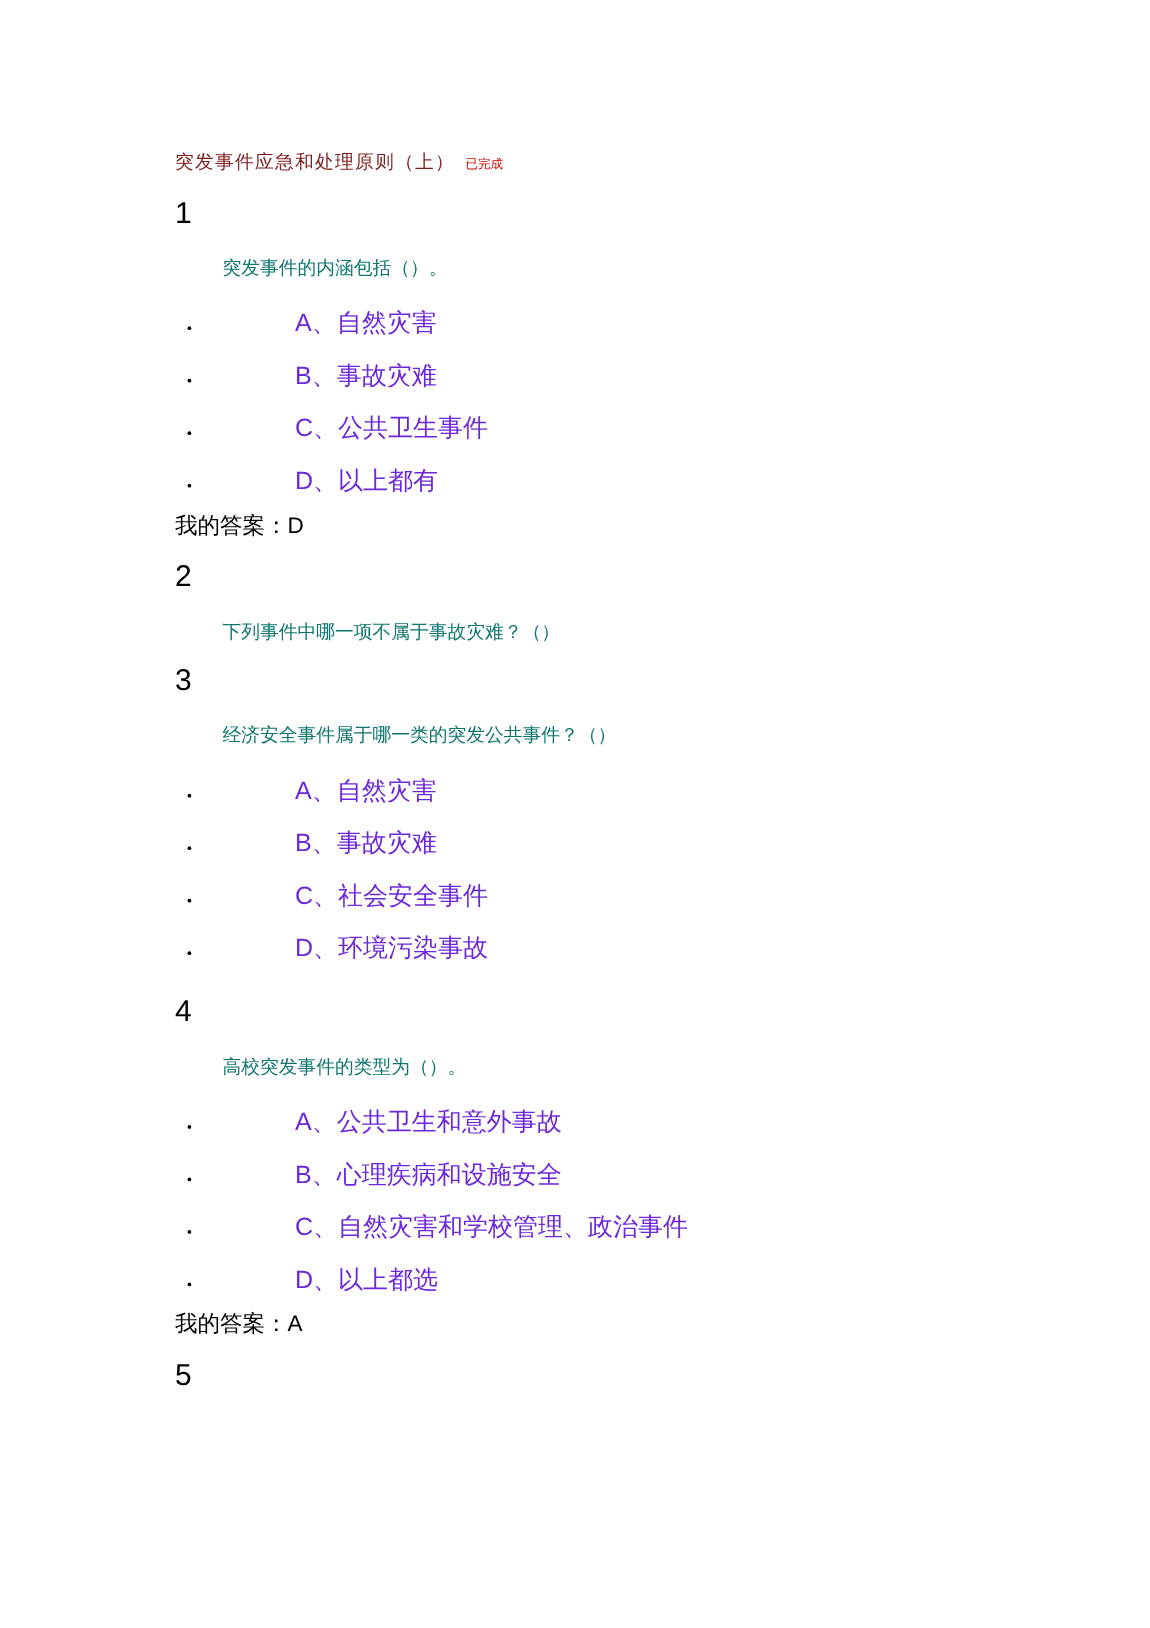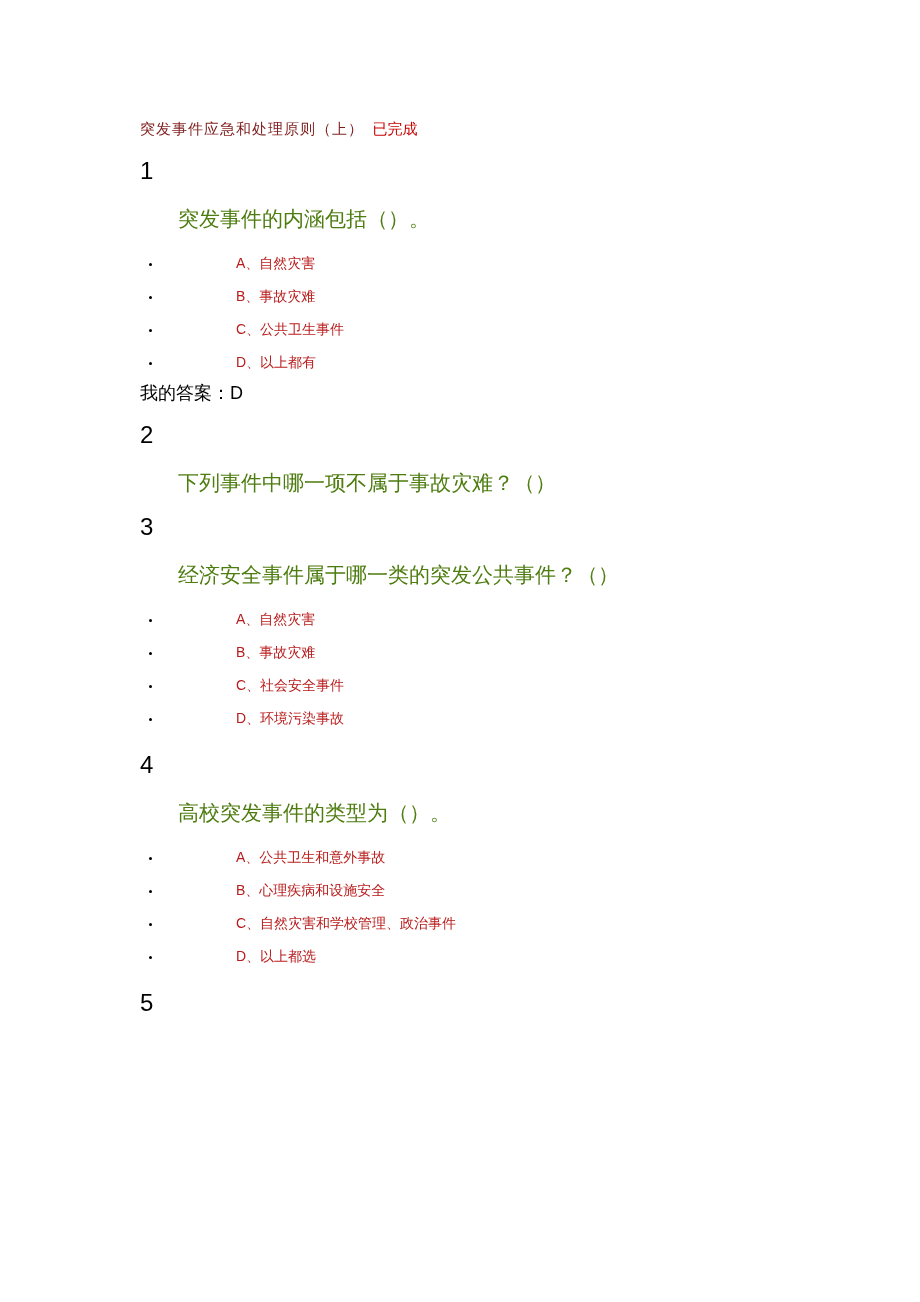--- a/index.html
+++ b/index.html
@@ -13,44 +13,44 @@
     }
     .title-line {
       margin-bottom: 18px;
     }
     .title-main {
       font-size: 15px;
       color: #7f1d1d;
       letter-spacing: 1px;
     }
     .title-status {
-      font-size: 15px;
+      font-size: 10px;
       color: #c80000;
       margin-left: 4px;
     }
     .qnum {
       font-family: Arial, sans-serif;
       font-size: 24px;
       font-weight: normal;
       color: #000;
       margin: 16px 0 20px 0;
     }
     .stem {
-      font-size: 21px;
-      color: #4d7c0f;
+      font-size: 15px;
+      color: #0f766e;
       margin: 0 0 14px 38px;
     }
     ul.opts {
       list-style-type: disc;
       margin: 0;
       padding: 0 0 0 22px;
     }
     ul.opts li {
-      font-size: 14px;
-      color: #b91c1c;
+      font-size: 20px;
+      color: #6d28d9;
       padding: 6px 0 6px 74px;
       line-height: 1.5;
     }
     ul.opts li::marker {
       color: #000;
       font-size: 10px;
     }
     .myans {
       font-size: 18px;
       color: #000;
@@ -91,16 +91,17 @@
         <li>D、环境污染事故</li>
       </ul>
       <div class="qnum">4</div>
       <div class="stem">高校突发事件的类型为（）。</div>
       <ul class="opts">
         <li>A、公共卫生和意外事故</li>
         <li>B、心理疾病和设施安全</li>
         <li>C、自然灾害和学校管理、政治事件</li>
         <li>D、以上都选</li>
       </ul>
+      <div class="myans"><span>我的答案：</span><span class="myans-letter">A</span></div>
       <div class="qnum">5</div>
     </div>
 
 </div>
 
 </body></html>

